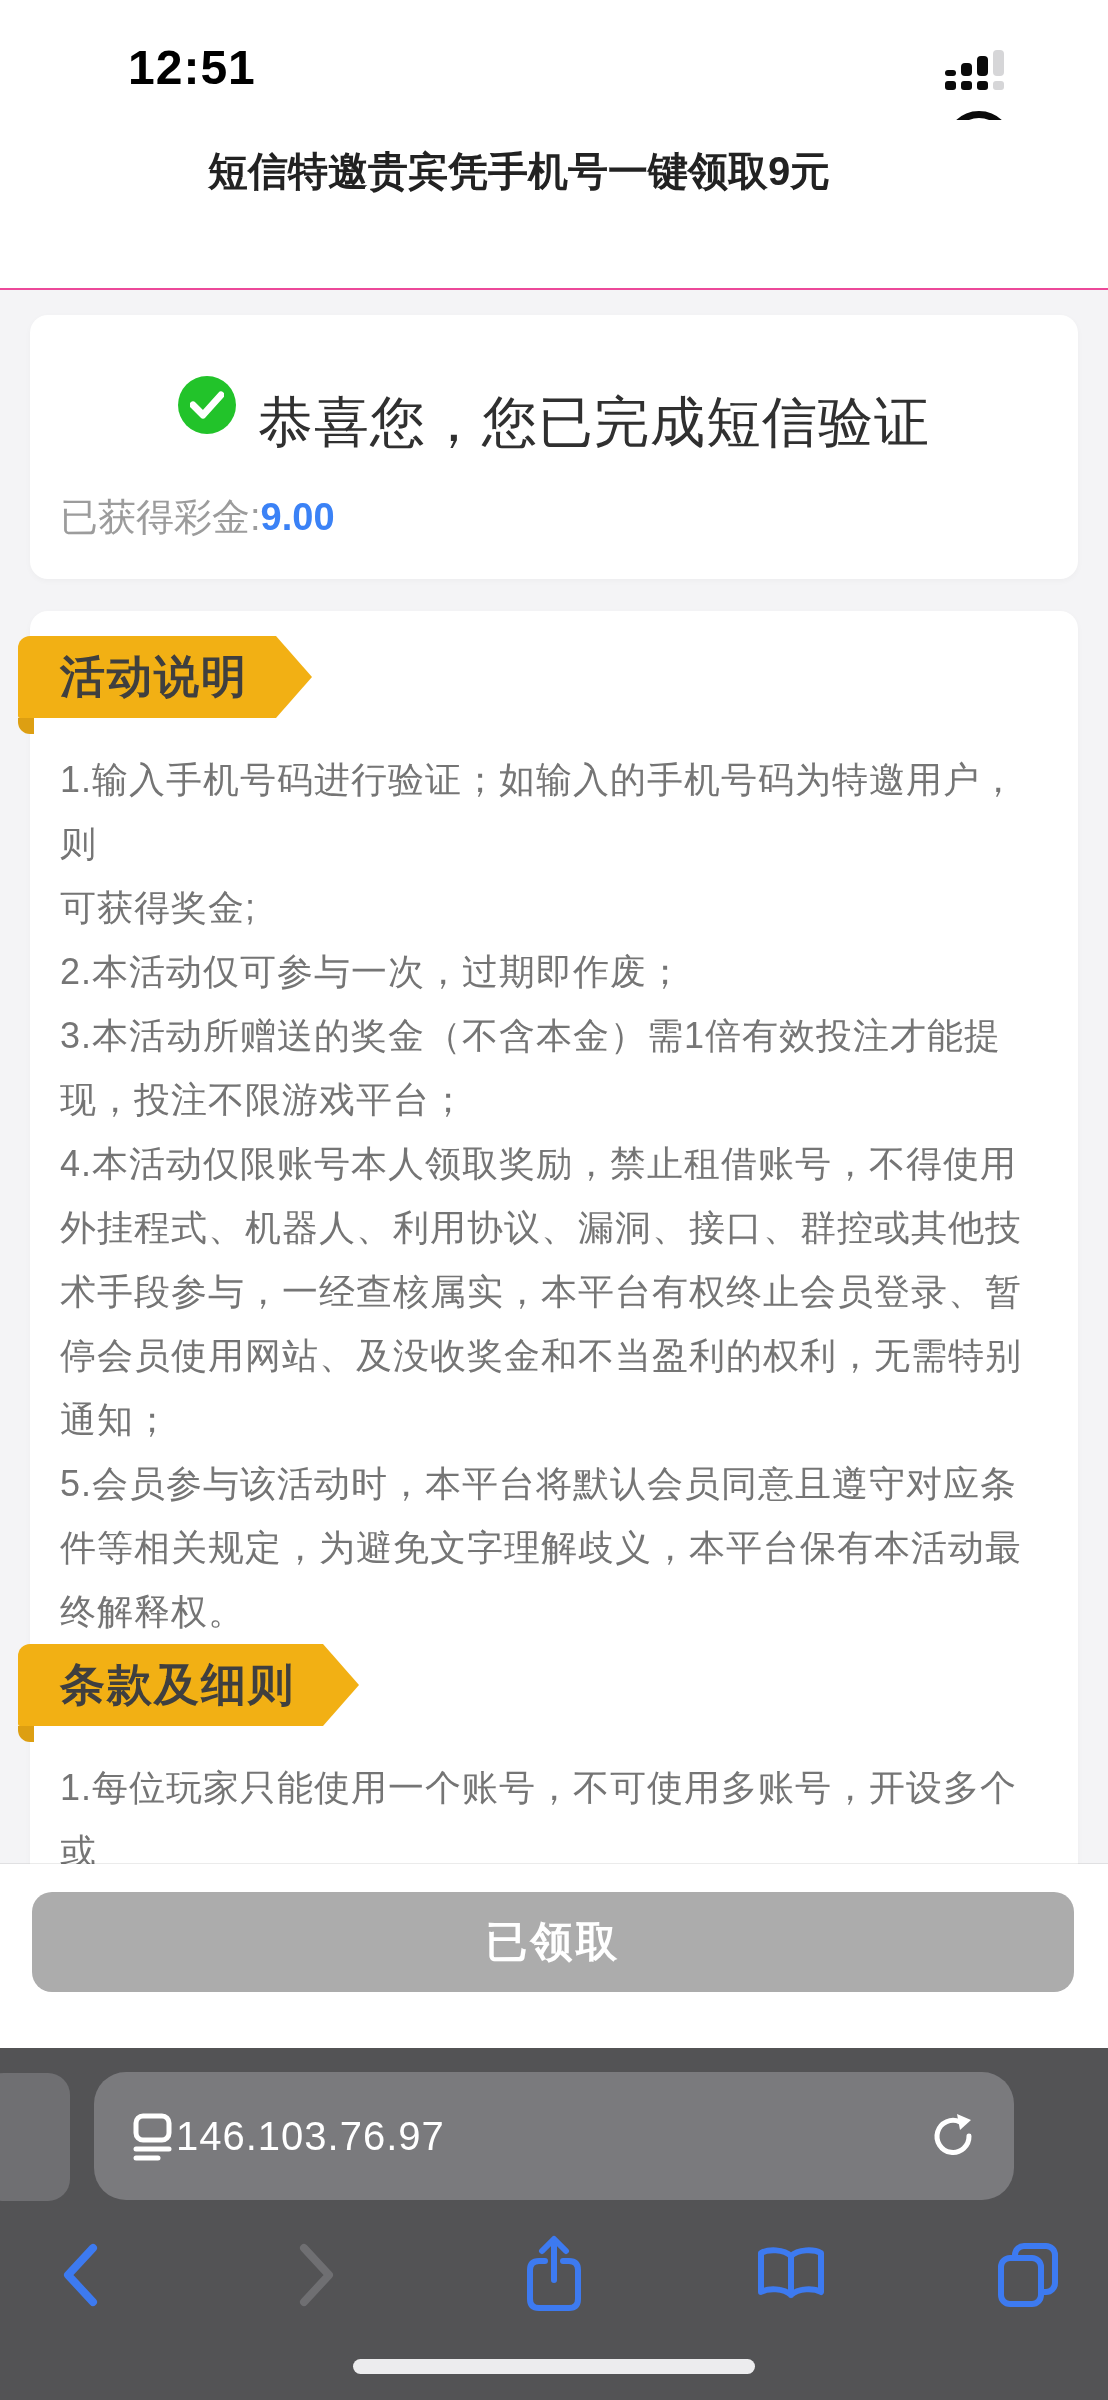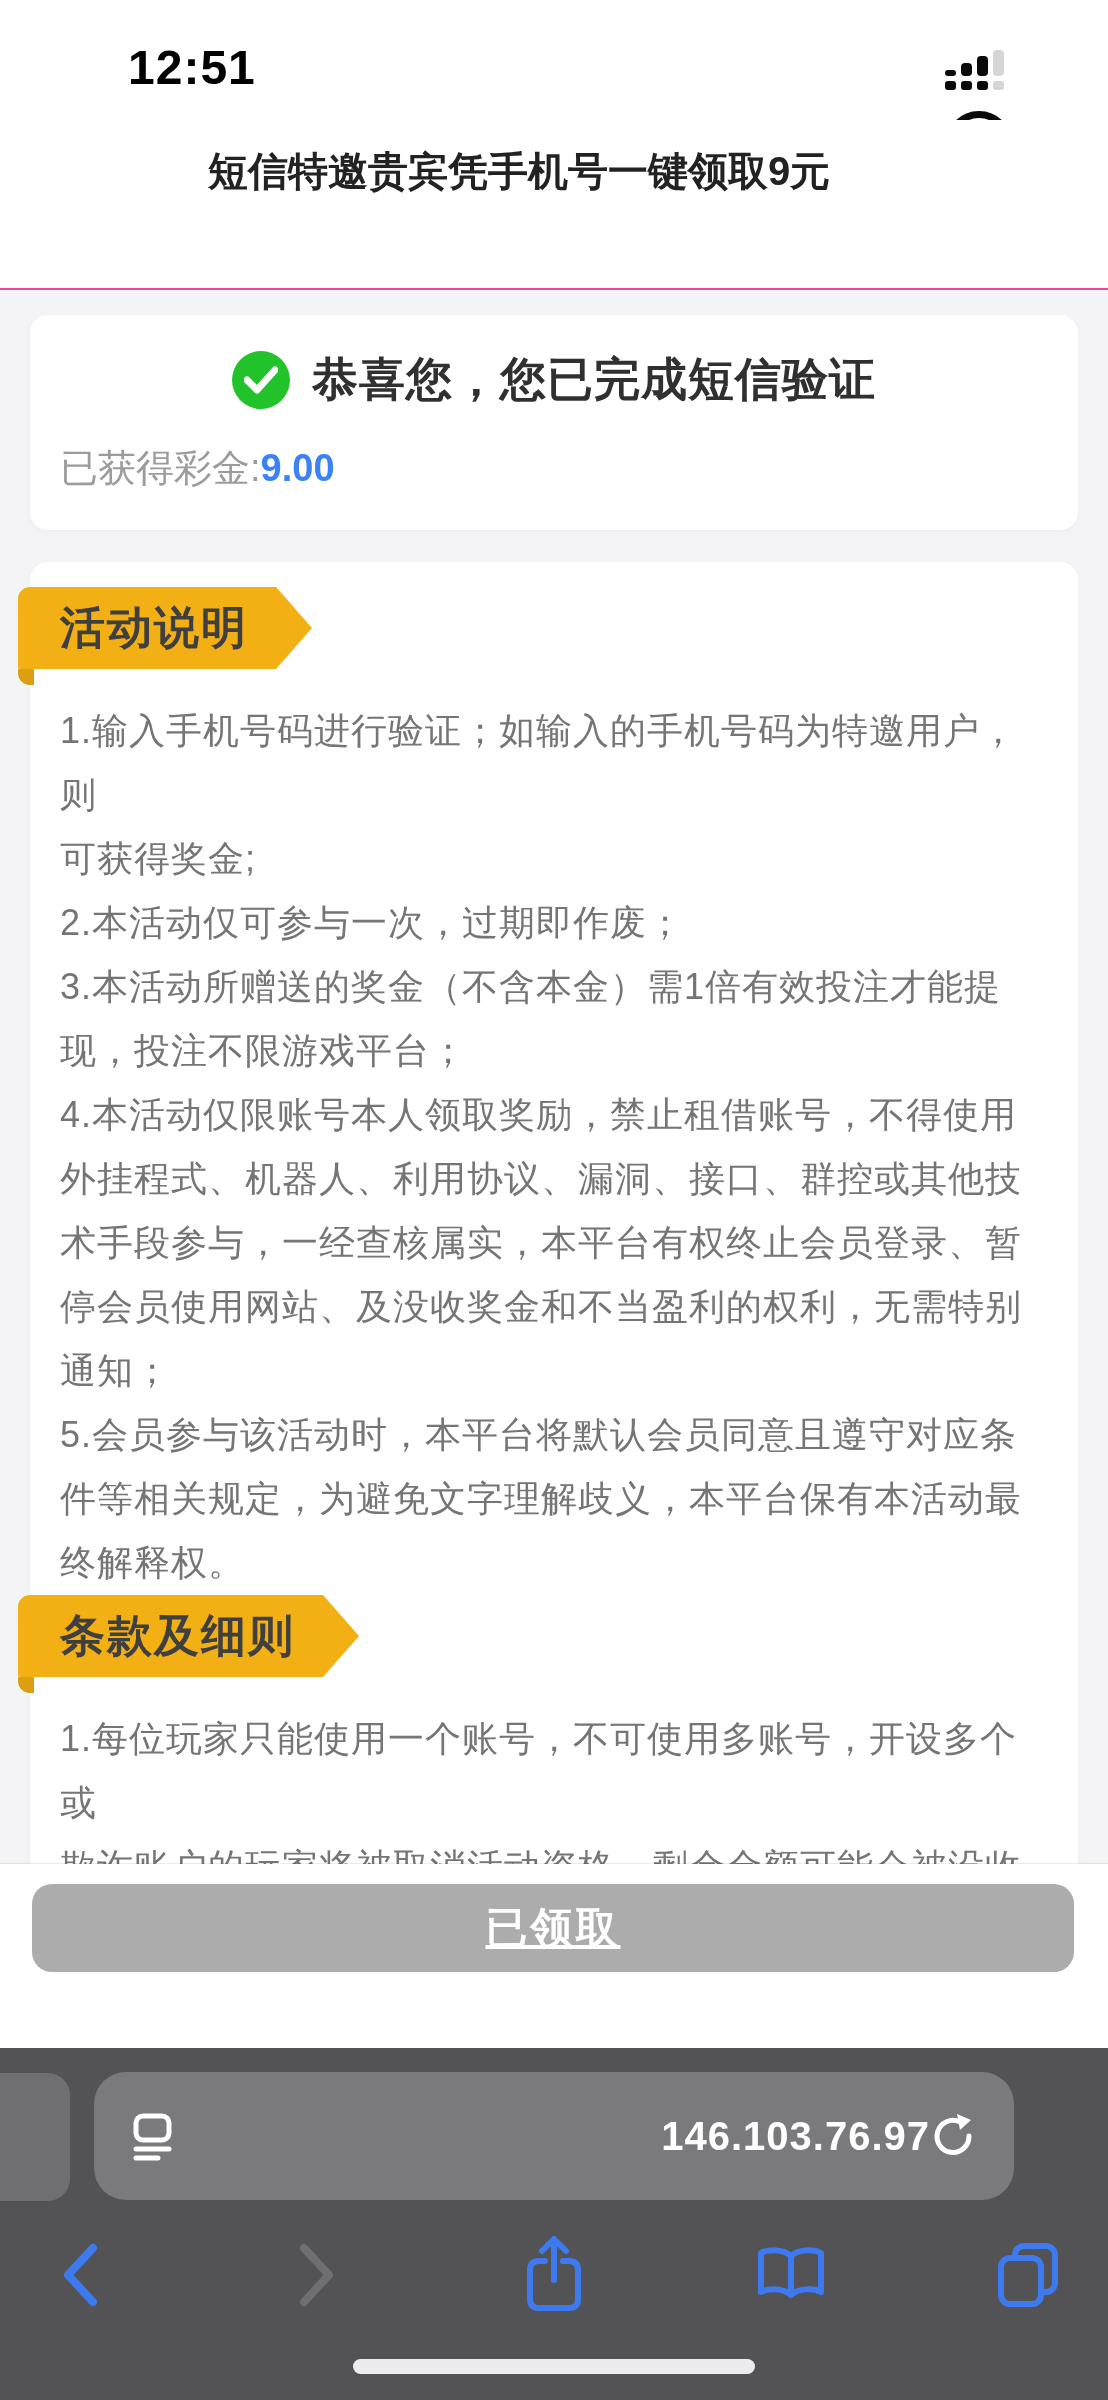--- a/index.html
+++ b/index.html
@@ -26,49 +26,49 @@
   .title{position:absolute;left:120px;right:190px;top:24px;text-align:center;
          font-size:40px;font-weight:700;color:#222;line-height:54px;}
   .records{position:absolute;right:28px;top:198px;font-size:36px;font-weight:600;color:#f5b319;cursor:pointer;}
   
   .page{position:absolute;top:290px;left:0;right:0;height:1574px;overflow:hidden;background:#f4f4f6;}
   .card{background:#fff;border-radius:18px;margin:0 30px;box-shadow:0 2px 6px rgba(0,0,0,0.03);}
   .card1{margin-top:25px;padding:34px 30px 36px;}
   .okrow{display:flex;align-items:center;justify-content:center;gap:22px;}
   .okcircle{width:58px;height:58px;border-radius:50%;background:#22c32a;flex:0 0 auto;
             display:flex;align-items:center;justify-content:center;}
-  .okmsg{font-size:46px;font-weight:700;color:#303030;letter-spacing:1px;}
+  .okmsg{font-size:55px;font-weight:400;color:#303030;letter-spacing:1px;margin-top:37px;}
   .bonusrow{margin-top:32px;font-size:38px;font-weight:500;}
   .bonus-label{color:#9c9c9c;}
   .bonus-amount{color:#3b82f6;font-weight:600;}
   .card2{margin-top:32px;padding:25px 30px 90px;position:relative;}
   
   .ribbon{position:relative;display:inline-block;margin-left:-42px;height:82px;line-height:82px;
           background:#f2b014;color:#3f3f3f;font-size:45px;font-weight:700;letter-spacing:2px;
           padding:0 28px 0 42px;border-radius:12px 0 0 2px;}
   .ribbon::after{content:"";position:absolute;left:100%;top:0;width:0;height:0;
           border-top:41px solid transparent;border-bottom:41px solid transparent;border-left:36px solid #f2b014;}
   .ribbon::before{content:"";position:absolute;left:0;top:100%;width:16px;height:16px;
           background:#dd9f12;border-radius:0 0 0 12px;}
   .ribbon2{}
   .rules{margin-top:30px;font-size:36px;line-height:64px;color:#757575;font-weight:500;
          white-space:pre-line;letter-spacing:1px;}
   
   .footer{position:absolute;top:1864px;left:0;right:0;height:184px;background:#fff;
           box-shadow:0 -1px 0 rgba(0,0,0,0.08);}
-  .claimbtn{position:absolute;left:32px;right:34px;top:20px;height:88px;border:none;border-radius:20px;
+  .claimbtn{position:absolute;left:32px;right:34px;top:28px;height:100px;border:none;border-radius:20px;
             background:#acacac;color:#fff;font-size:42px;font-weight:600;letter-spacing:3px;
-            font-family:inherit;display:flex;align-items:center;justify-content:center;text-decoration:underline;}
+            font-family:inherit;display:flex;align-items:center;justify-content:center;}
   
   .safari{position:absolute;top:2048px;left:0;right:0;bottom:0;background:#535355;}
   .tabstub{position:absolute;left:-18px;top:25px;width:88px;height:128px;background:#6f6f72;border-radius:22px;}
   .urlbar{position:absolute;left:94px;right:94px;top:24px;height:128px;background:#7a7a7d;border-radius:32px;
           display:flex;align-items:center;}
   .reader{margin-left:38px;flex:0 0 auto;display:flex;}
-  .urltext{flex:1;text-align:right;color:#fff;font-size:40px;font-weight:700;letter-spacing:1px;}
+  .urltext{flex:1;text-align:left;color:#fff;font-size:40px;font-weight:400;letter-spacing:1px;}
   .reload{margin-right:38px;flex:0 0 auto;display:flex;}
   .toolbar{position:absolute;left:0;right:0;top:172px;height:110px;display:flex;align-items:center;
            justify-content:space-between;padding:0 44px;box-sizing:border-box;}
   .tbtn{width:72px;height:92px;display:flex;align-items:center;justify-content:center;}
   .homebar{position:absolute;bottom:26px;left:50%;transform:translateX(-50%);
            width:402px;height:15px;border-radius:8px;background:#ececee;}
 </style>
 </head>
 <body>
 

